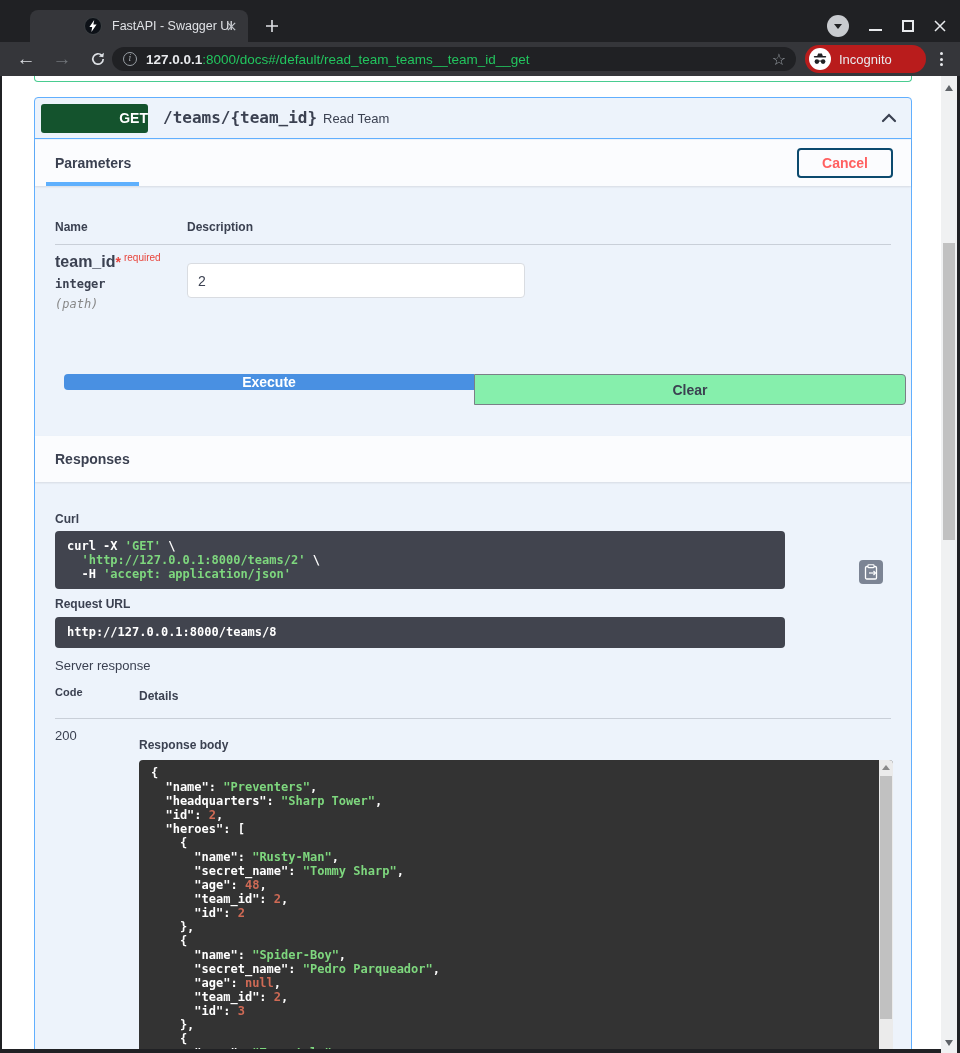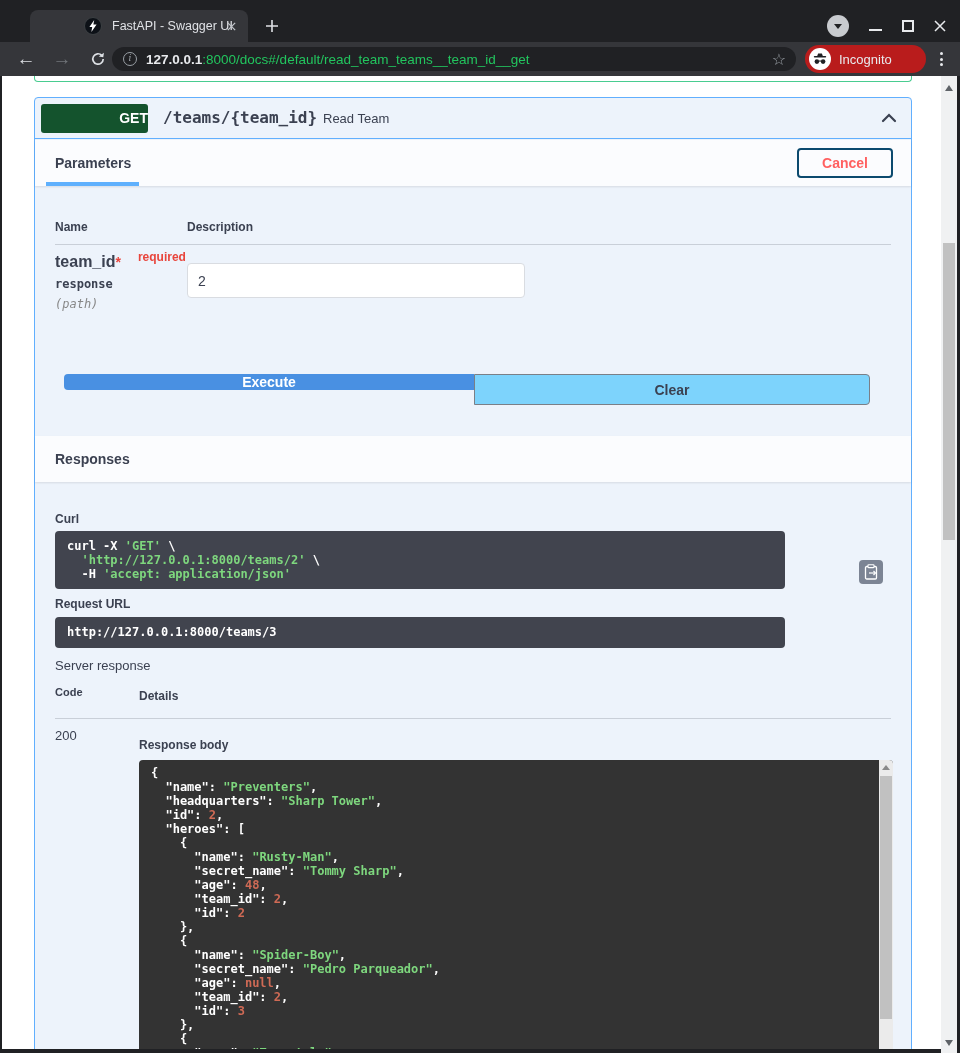--- a/index.html
+++ b/index.html
@@ -98,37 +98,37 @@
     position:absolute; right:18px; top:8px; width:96px; height:30px;
     border:2px solid #0c4a6e; border-radius:4px; background:transparent;
     color:#ff6060; font-weight:bold; font-size:14px; font-family:inherit;
   }
 
   .col-head { position:absolute; font-size:12px; font-weight:bold; color:#3b4151; }
   .thead-line { position:absolute; left:20px; top:146px; width:836px; height:1px; background:rgba(59,65,81,.2); }
 
   .param-name { position:absolute; left:20px; top:155px; font-size:16px; font-weight:bold; color:#3b4151; }
   .req-star { color:#e8453c; font-size:14px; }
-  .req-label { color:#e8453c; font-size:12px; position:relative; top:-6px; margin-left:17px; font-weight:bold; }
+  .req-label { color:#e8453c; font-size:10px; position:relative; top:-6px; margin-left:3px; font-weight:normal; }
   .param-type { position:absolute; left:20px; top:179px; font-size:12px; font-weight:bold; color:#3b4151; }
   .param-in { position:absolute; left:20px; top:199px; font-size:12px; font-style:italic; color:#888; }
   .param-input {
     position:absolute; left:152px; top:165px; width:338px; height:35px;
     border:1px solid #d9dce1; border-radius:4px; background:#fff;
     font-size:14px; color:#3b4151; padding:0 10px; font-family:inherit;
   }
 
   .execute-btn {
     position:absolute; left:29px; top:276px; width:410px; height:16px;
     background:#4990e2; border:none; border-radius:4px 0 0 4px;
     color:#fff; font-weight:bold; font-size:14px; font-family:inherit;
   }
   .clear-btn {
-    position:absolute; left:439px; top:276px; width:396px; height:31px;
-    background:#7dd3fc; border:1px solid #7a7f87; border-radius:0 4px 4px 0;
+    position:absolute; left:439px; top:276px; width:432px; height:31px;
+    background:#86efac; border:1px solid #7a7f87; border-radius:0 4px 4px 0;
     color:#3b4151; font-weight:bold; font-size:14px; font-family:inherit;
   }
 
   .blk-label { position:absolute; left:20px; font-size:12px; font-weight:bold; color:#3b4151; }
   .darkbox { position:absolute; left:20px; width:730px; background:#41444e; border-radius:4px; color:#fff; }
   .curl-box { top:433px; height:58px; padding:8px 12px; font-size:12px; font-weight:bold; line-height:14px; }
   .curl-box div { white-space:pre; }
   .copy-btn {
     position:absolute; right:8px; bottom:6px; width:24px; height:24px; border:none;
     background:#7c8494; border-radius:4px; display:flex; align-items:center; justify-content:center;
@@ -250,21 +250,21 @@
       <span class="sec-title">Parameters</span>
       <span class="tab-underline"></span>
       <button class="cancel-btn">Cancel</button>
     </div>
 
     <span class="col-head" style="left:20px; top:122px;">Name</span>
     <span class="col-head" style="left:152px; top:122px;">Description</span>
     <div class="thead-line"></div>
 
     <div class="param-name"><span>team_id</span><span class="req-star">*</span><span class="req-label">required</span></div>
-    <span class="param-type mono">response</span>
+    <span class="param-type mono">integer</span>
     <span class="param-in mono">(path)</span>
     <input class="param-input" type="text" value="2" style="">
 
     <button class="execute-btn">Execute</button>
     <button class="clear-btn">Clear</button>
 
     <div class="sec-header sec-responses">
       <span class="sec-title">Responses</span>
     </div>
 
@@ -277,21 +277,21 @@
     <button class="copy-btn" style="right:28px; top:462px; position:absolute;">
       <svg width="14" height="16" viewBox="0 0 14 16">
         <rect x="1.5" y="2.5" width="11" height="12.5" rx="1.2" fill="none" stroke="#ffffff" stroke-width="1.3"></rect>
         <rect x="4" y="0.8" width="6" height="2.8" rx="0.6" fill="#7c8494" stroke="#ffffff" stroke-width="1.1"></rect>
         <path d="M9.5 7 L11.5 9 L9.5 11" fill="none" stroke="#ffffff" stroke-width="1.2"></path>
         <path d="M11 9 H5" stroke="#ffffff" stroke-width="1.2"></path>
       </svg>
     </button>
 
     <span class="blk-label" style="top:499px;">Request URL</span>
-    <div class="darkbox requrl-box mono">http://127.0.0.1:8000/teams/3</div>
+    <div class="darkbox requrl-box mono">http://127.0.0.1:8000/teams/8</div>
 
     <span class="srv-label">Server response</span>
     <span class="code-head">Code</span>
     <span class="details-head">Details</span>
     <div class="resp-line"></div>
 
     <span class="status-code">200</span>
     <span class="respbody-label">Response body</span>
 
     <div class="resp-box">

